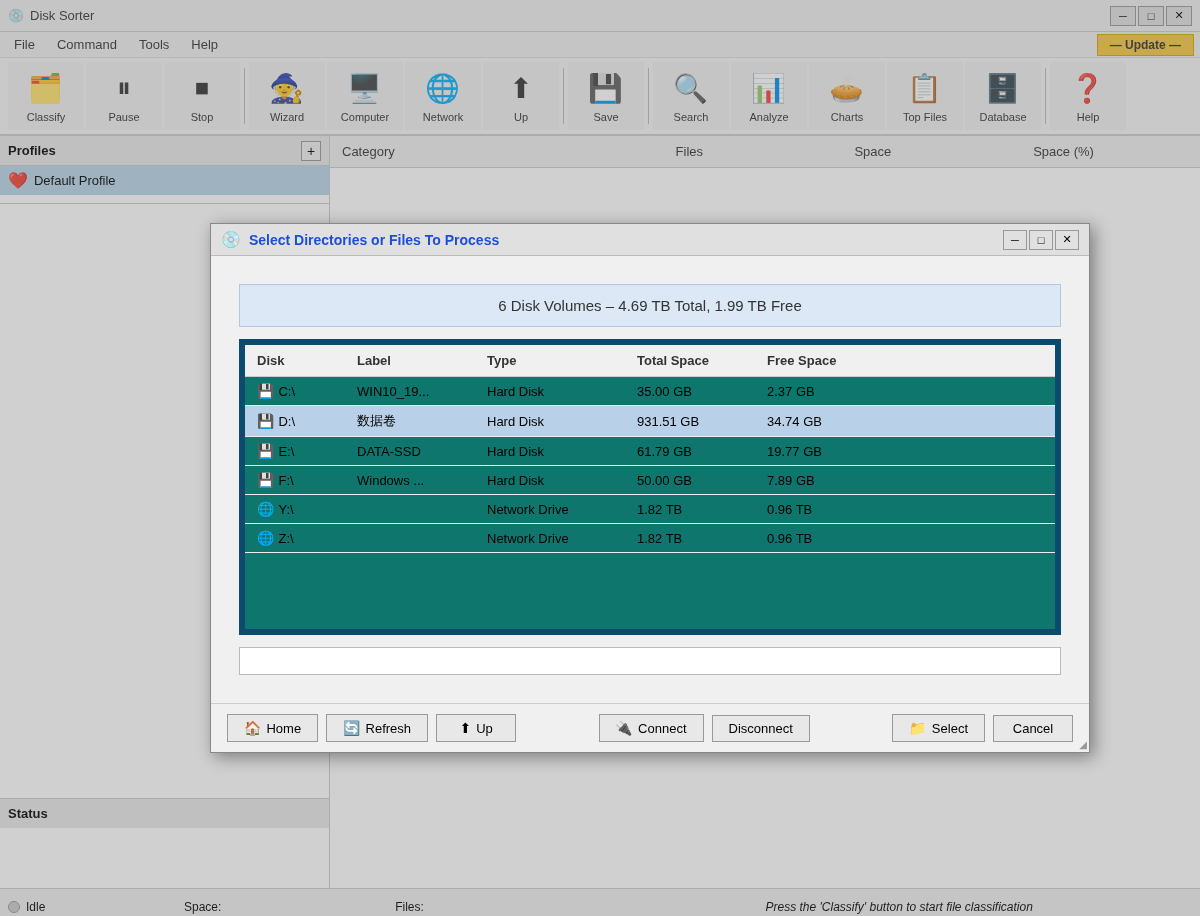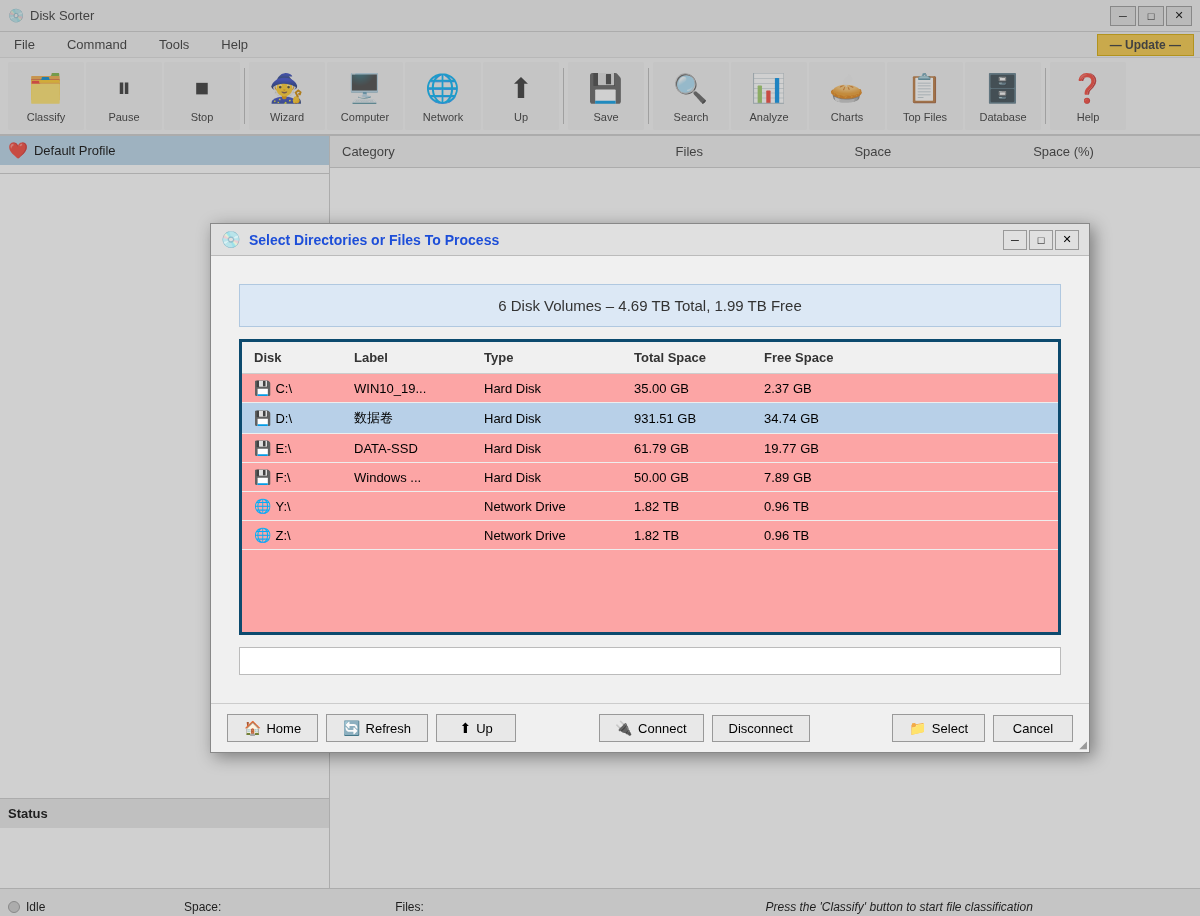--- a/index.html
+++ b/index.html
@@ -8,21 +8,21 @@
     
     .title-bar { background: #f0f0f0; height: 32px; display: flex; align-items: center; padding: 0 8px; border-bottom: 1px solid #ccc; justify-content: space-between; }
     .title-bar-left { display: flex; align-items: center; gap: 6px; }
     .title-bar-icon { width: 16px; height: 16px; }
     .title-bar-title { font-size: 13px; color: #333; }
     .title-bar-controls { display: flex; gap: 2px; }
     .title-ctrl { width: 26px; height: 20px; border: 1px solid #999; background: #e0e0e0; cursor: pointer; display: flex; align-items: center; justify-content: center; font-size: 11px; }
 
     
     .menu-bar { background: #f0f0f0; height: 26px; display: flex; align-items: center; padding: 0 6px; border-bottom: 1px solid #ddd; gap: 4px; justify-content: space-between; }
-    .menu-items { display: flex; gap: 16px; justify-content: center; }
+    .menu-items { display: flex; gap: 6px; justify-content: center; }
     .menu-item { padding: 2px 8px; cursor: pointer; font-size: 13px; color: #333; }
     .update-btn { background: #f5c842; border: 1px solid #d4a800; padding: 3px 12px; font-size: 12px; font-weight: bold; cursor: pointer; color: #333; }
 
     
     .toolbar { background: #f5f5f5; height: 78px; display: flex; align-items: center; padding: 4px 8px; border-bottom: 2px solid #ccc; gap: 2px; }
     .tool-btn { display: flex; flex-direction: column; align-items: center; justify-content: center; width: 76px; height: 68px; border: 1px solid transparent; cursor: pointer; padding: 4px; gap: 3px; font-size: 11px; color: #333; border-radius: 2px; }
     .tool-icon { width: 38px; height: 38px; display: flex; align-items: center; justify-content: center; font-size: 28px; }
     .tool-sep { width: 1px; height: 56px; background: #bbb; margin: 0 2px; }
 
     
@@ -60,21 +60,21 @@
     .modal { background: #f0f0f0; border: 1px solid #888; box-shadow: 4px 4px 16px rgba(0,0,0,0.4); width: 880px; min-height: 530px; display: flex; flex-direction: column; position: relative; }
     .modal-titlebar { background: #e0e0e0; height: 32px; display: flex; align-items: center; padding: 0 10px; border-bottom: 1px solid #bbb; gap: 8px; }
     .modal-title-icon { font-size: 16px; }
     .modal-title-text { font-size: 14px; font-weight: bold; color: #1d4ed8; flex: 1; }
     .modal-controls { display: flex; gap: 2px; }
     .modal-ctrl { width: 24px; height: 20px; border: 1px solid #999; background: #e0e0e0; cursor: pointer; display: flex; align-items: center; justify-content: center; font-size: 11px; }
 
     .modal-body { flex: 1; padding: 28px; display: flex; flex-direction: column; gap: 12px; }
     .disk-summary { background: #dce8f5; border: 1px solid #b0c8e0; padding: 12px; text-align: center; font-size: 15px; color: #333; }
 
-    .disk-table { border: 3px solid #0c4a6e; background: #fca5a5; flex: 1; }
+    .disk-table { border: 6px solid #0c4a6e; background: #0f766e; flex: 1; }
     .disk-table-header { display: flex; background: #f0f0f0; border-bottom: 1px solid #ccc; padding: 4px 0; }
     .disk-col { padding: 4px 12px; font-size: 13px; font-weight: bold; color: #333; }
     .disk-col.disk { width: 100px; }
     .disk-col.label { width: 130px; }
     .disk-col.type { width: 150px; }
     .disk-col.total { width: 130px; }
     .disk-col.free { width: 130px; }
 
     .disk-row { display: flex; align-items: center; padding: 3px 0; border-bottom: 1px solid #eee; cursor: pointer; }
     .disk-row.selected { background: #b8d0e8; }
@@ -180,20 +180,24 @@
   <div class="tool-sep"></div>
   <button class="tool-btn">
     <span class="tool-icon">❓</span>
     <span>Help</span>
   </button>
 </div>
 
 <div class="main-layout">
 
   <div class="left-panel">
+    <div class="profiles-header">
+      <span>Profiles</span>
+      <button class="profiles-add-btn">+</button>
+    </div>
     <div class="profile-item selected">
       <span class="profile-icon">❤️</span>
       <span>Default Profile</span>
     </div>
     <div style="flex:1; border-top: 1px solid #ccc; margin-top: 8px;"></div>
     <div style="height: 80px; background: white;"></div>
     <div class="left-section">
       <span>Status</span>
     </div>
     <div style="height: 60px; background: white;"></div>

